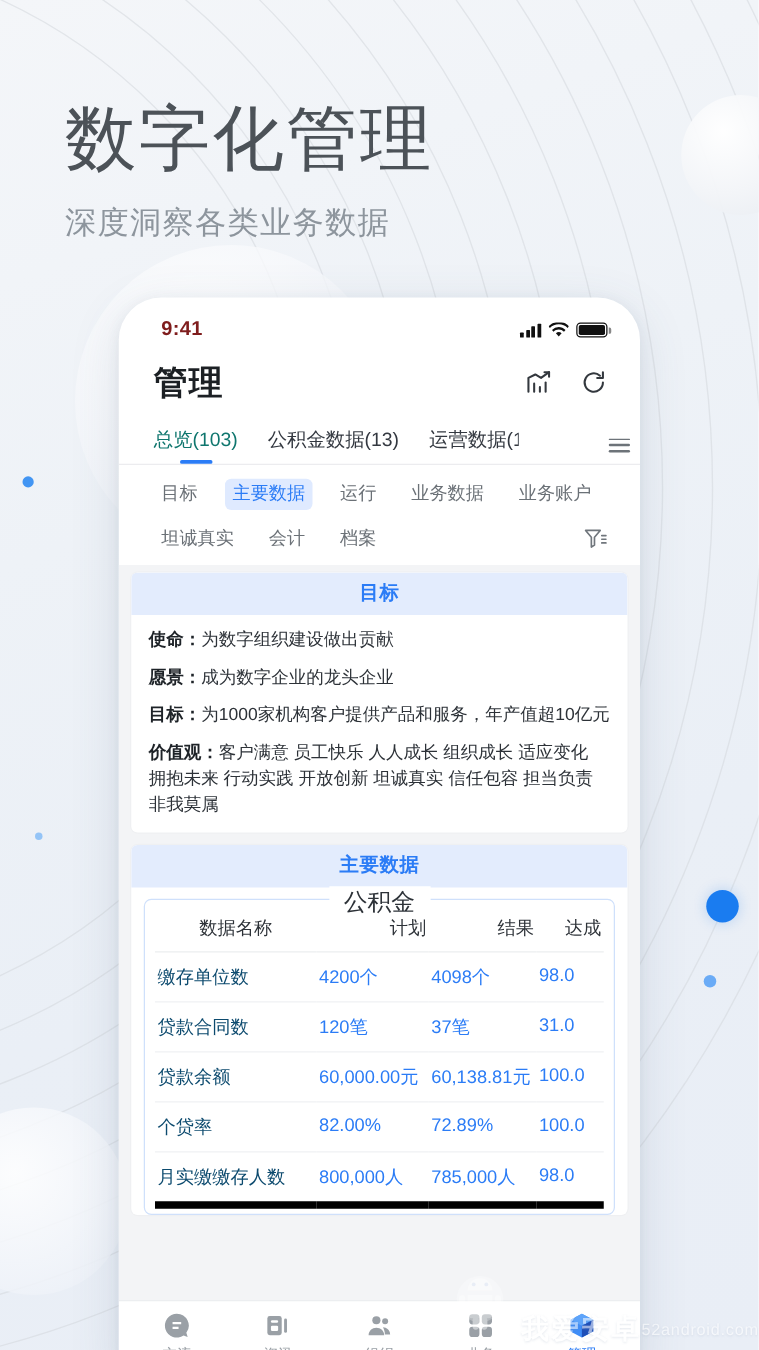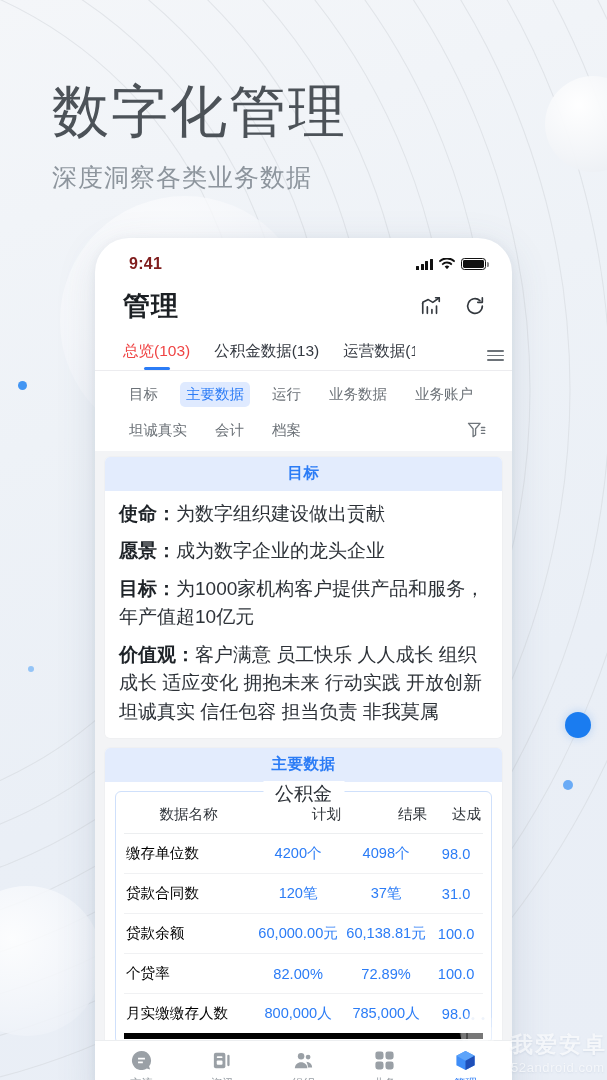--- a/index.html
+++ b/index.html
@@ -92,21 +92,21 @@
     display: flex; align-items: flex-end; gap: 0;
     padding: 0 0 0 28px;
     border-bottom: 1px solid #ececef;
     position: relative;
     height: 38px;
   }
   .tab {
     font-size: 15.5px; color: #333840; white-space: nowrap;
     padding-bottom: 8px; margin-right: 24px; position: relative;
   }
-  .tab.active { color: #ef4444; }
+  .tab.active { color: #0f766e; }
   .tab.active::after {
     content:""; position:absolute; left: 50%; transform: translateX(-50%);
     bottom: 0; width: 26px; height: 3px; background: #2b7cf6; border-radius: 2px;
   }
   .tab.clipped { overflow: hidden; max-width: 72px; margin-right: 0; }
   .tabs-more {
     position: absolute; right: 8px; bottom: 9px;
     background: #fff; padding-left: 4px;
     display: flex; flex-direction: column; gap: 3px; justify-content: center;
   }
@@ -135,65 +135,65 @@
     background: #fff; border-radius: 5px; overflow: hidden;
     margin-bottom: 10px;
     box-shadow: 0 0 0 1px rgba(0,0,0,.015);
   }
   .card-head {
     background: #e3ecfd; color: #2b7cf6;
     font-size: 15.5px; font-weight: 700; text-align: center;
     padding: 6px 0 7px; letter-spacing: .5px;
   }
   .card-body { padding: 9px 14px 12px; }
-  .kv { font-size: 19px; line-height: 1.5; color: #2d3238; margin-bottom: 9px; }
+  .kv { font-size: 14px; line-height: 1.5; color: #2d3238; margin-bottom: 9px; }
   .kv:last-child { margin-bottom: 0; }
   .kv b { font-weight: 700; color: #1e2328; }
 
   
   .tbl-wrap { padding: 9px 10px 0; }
   .tbl-box { border: 1px solid #cfe0fb; border-radius: 6px; position: relative; padding: 0 8px 4px; }
   .tbl-legend {
     position: absolute; top: -11px; left: 50%; transform: translateX(-50%);
     background: #fff; padding: 0 12px;
     font-size: 19px; color: #2d3238; white-space: nowrap;
   }
   table { width: 100%; border-collapse: collapse; table-layout: fixed; }
   thead th {
     font-size: 14.6px; font-weight: 400; color: #2d3238;
     padding: 13px 2px 9px; text-align: right; white-space: nowrap;
     border-bottom: 1px solid #eceef0;
   }
   thead th:first-child { text-align: center; }
   tbody td {
-    font-size: 14.6px; color: #2b7cf6; padding: 10px 2px; text-align: center;
+    font-size: 14.6px; color: #2b7cf6; padding: 10px 2px; text-align: left;
     white-space: nowrap; border-bottom: 1px solid #f0f1f3;
   }
-  tbody td:first-child { color: #000000; text-align: left; }
+  tbody td:first-child { color: #0c4a6e; text-align: left; }
   tbody tr:last-child td { border-bottom: 6px solid #000000; }
   col.c-name { width: 36%; } col.c-plan { width: 25%; }
   col.c-res  { width: 24%; } col.c-ach  { width: 15%; }
 
   
   .bnav {
     flex: 0 0 58px; height: 58px; background: #fff;
     border-top: 1px solid #eceef0;
     display: flex; align-items: center; justify-content: space-around;
     padding: 0 6px;
   }
   .bnav-item { display:flex; flex-direction: column; align-items:center; gap: 4px; width: 20%; }
   .bnav-label { font-size: 11.5px; color: #9aa0a6; }
   .bnav-item.active .bnav-label { color: #2b7cf6; }
 
   
   .wm {
     position: absolute; right: 0px; bottom: 6px; z-index: 20;
     display: flex; align-items: center; gap: 6px; opacity: .55;
   }
-  .wm-text { display:flex; flex-direction: column; line-height: 1; margin-top: 45px; }
+  .wm-text { display:flex; flex-direction: row; line-height: 1; margin-top: 45px; }
   .wm-cn { font-size: 22px; font-weight: 700; color: #ffffff; letter-spacing: 2px;
            text-shadow: 0 1px 2px rgba(120,140,170,.35); }
   .wm-en { font-size: 13px; color: #ffffff; letter-spacing: .6px; margin-top: 5px;
            text-shadow: 0 1px 2px rgba(120,140,170,.35); }
 </style>
 </head>
 <body>
 
 <div id="root">
 

